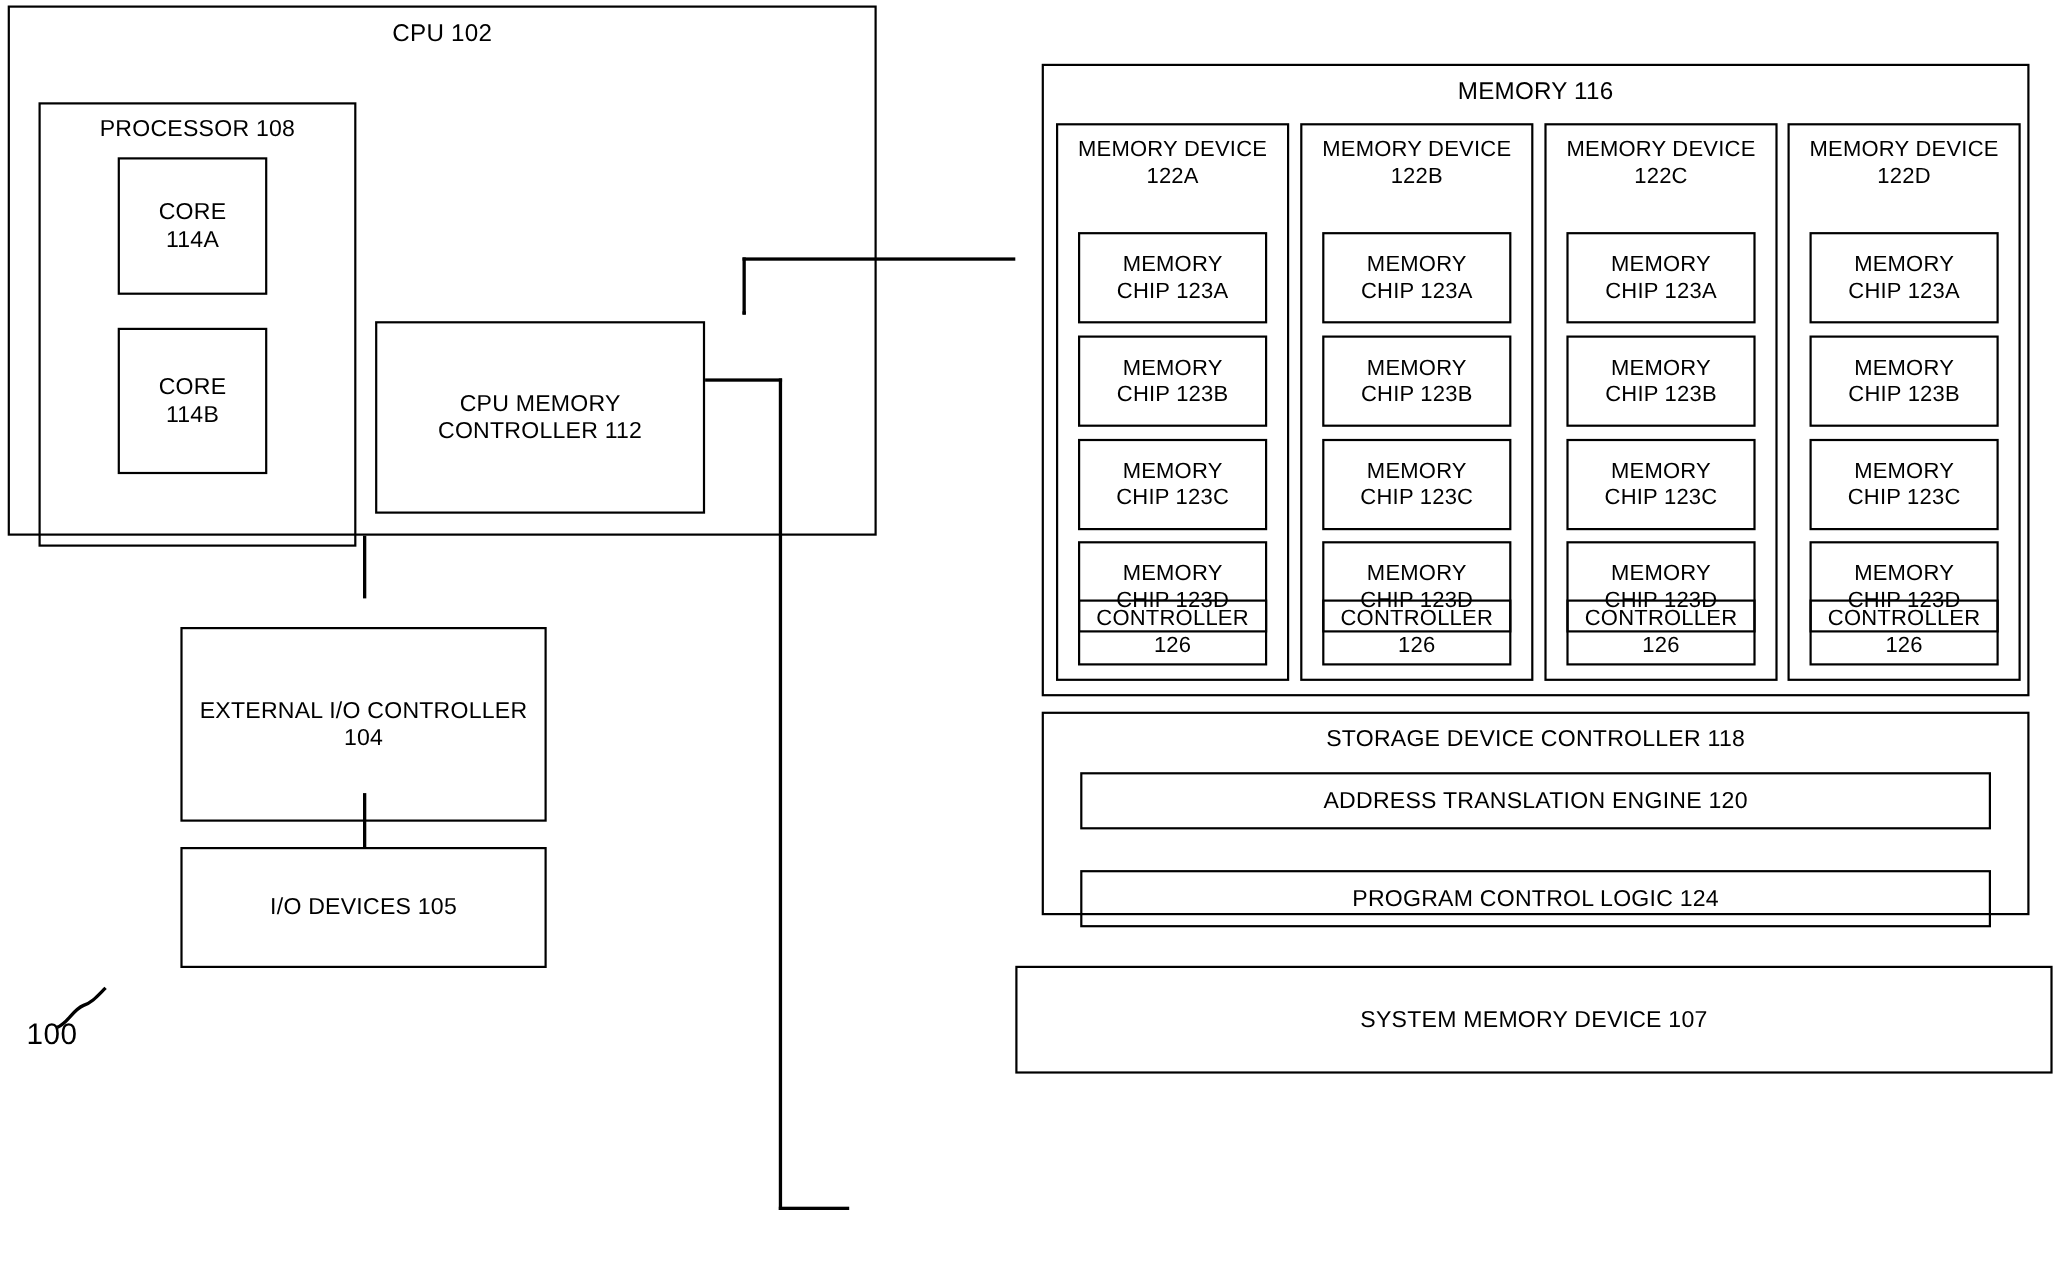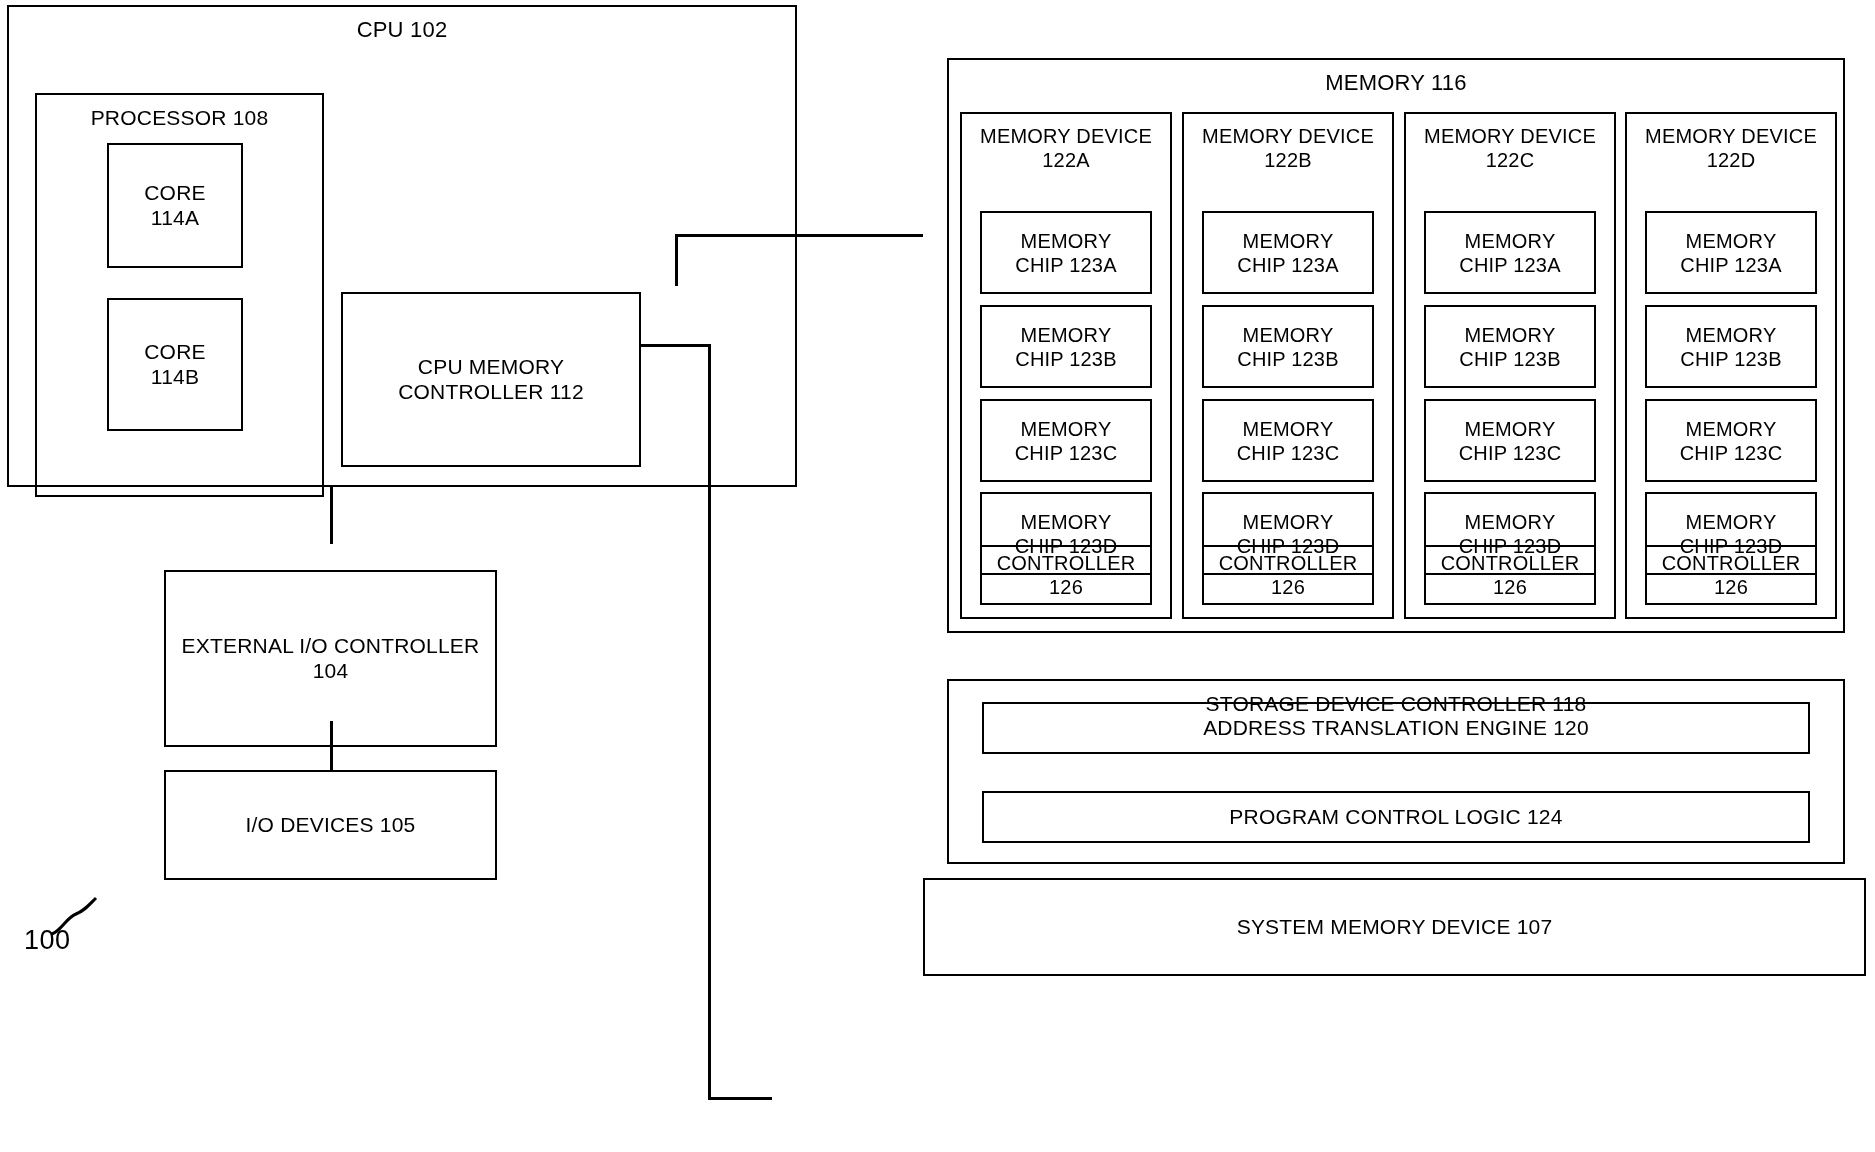--- a/index.html
+++ b/index.html
@@ -216,21 +216,21 @@
   </div>
   <div class="box" style="left:1645px; top:492px; width:172px; height:83px;">
     <div class="lbl lbl-center f20">MEMORY
 CHIP 123D</div>
   </div>
   <div class="box" style="left:1645px; top:545px; width:172px; height:60px;">
     <div class="lbl lbl-center f20">CONTROLLER
 126</div>
   </div>
 
-  <div class="box" style="left:947px; top:647px; width:898px; height:185px;margin-top:32px;">
+  <div class="box" style="left:947px; top:647px; width:898px; height:185px;">
     <div class="lbl lbl-top f21">STORAGE DEVICE CONTROLLER 118</div>
   </div>
   <div class="box" style="left:982px; top:702px; width:828px; height:52px;padding-left:32px;">
     <div class="lbl lbl-center f21">ADDRESS TRANSLATION ENGINE 120</div>
   </div>
   <div class="box" style="left:982px; top:765px; width:828px; height:52px;margin-top:26px;">
     <div class="lbl lbl-center f21">PROGRAM CONTROL LOGIC 124</div>
   </div>
 
   <div class="box" style="left:923px; top:878px; width:943px; height:98px;">

